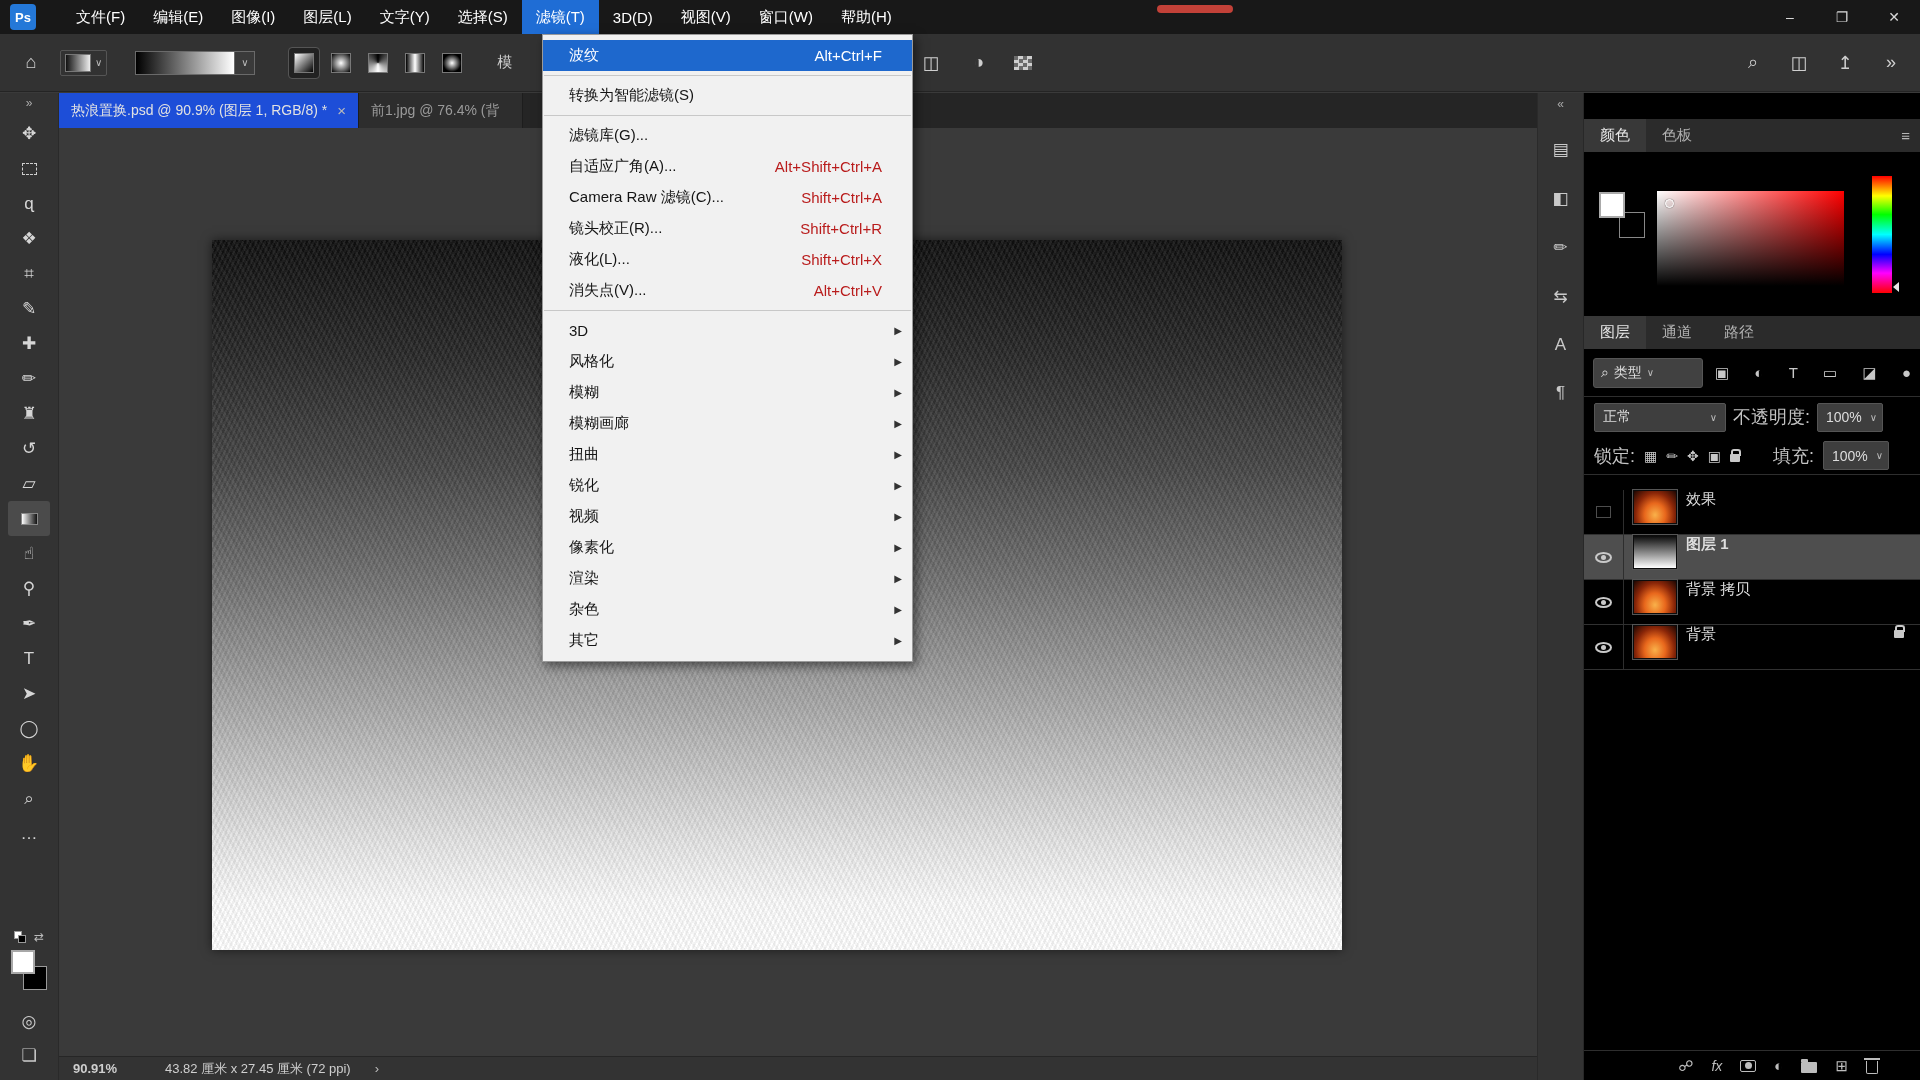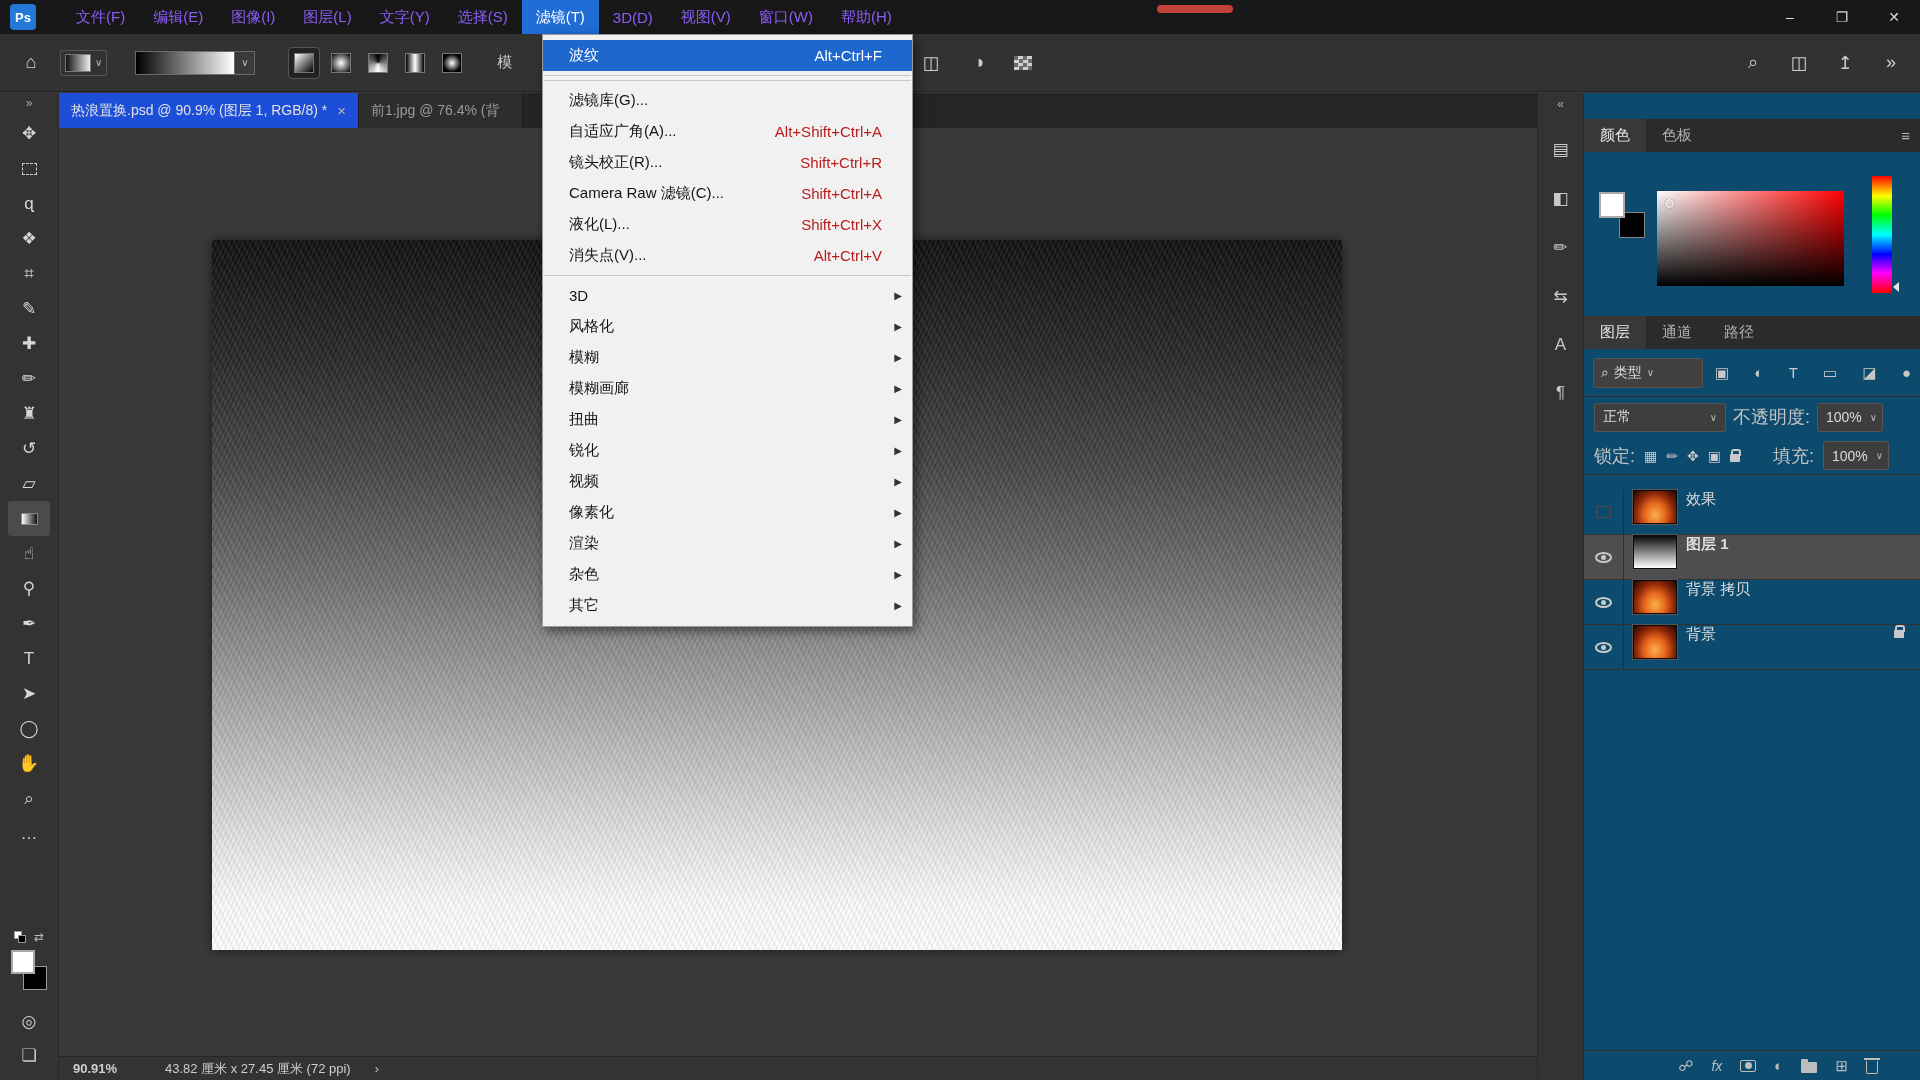--- a/index.html
+++ b/index.html
@@ -4,21 +4,21 @@
 <style>
   * { box-sizing: border-box; margin: 0; padding: 0; }
   html,body { background:#202020; }
   body { font-family: "Liberation Sans", "DejaVu Sans", sans-serif; }
   #app { position:relative; width:1920px; height:1080px; overflow:hidden; background:#3a3a3a; margin:0 auto; }
 
   
   .titlebar { position:absolute; top:0; left:0; right:0; height:34px; background:#181818; display:flex; align-items:center; z-index:40; }
   .ps-logo { width:26px; height:26px; margin-left:10px; background:#2478d8; border-radius:4px; color:#fff; font-weight:bold; font-size:13px; display:flex; align-items:center; justify-content:center; }
   .menus { display:flex; height:100%; margin-left:26px; }
-  .menu-item { padding:0 14px; display:flex; align-items:center; color:#8b5cf6; font-size:15px; cursor:default; white-space:nowrap; }
+  .menu-item { padding:0 14px; display:flex; align-items:center; color:#ffffff; font-size:15px; cursor:default; white-space:nowrap; }
   .menu-item.active { background:#1f6dd5; color:#fff; }
   .rec-pill { position:absolute; left:1157px; top:5px; width:76px; height:8px; border-radius:4px; background:#c24138; }
   .win-controls { position:absolute; right:0; top:0; height:34px; display:flex; }
   .win-btn { width:52px; height:34px; display:flex; align-items:center; justify-content:center; color:#d8d8d8; font-size:14px; }
 
   
   .options-bar { position:absolute; top:34px; left:0; right:0; height:58px; background:#323232; border-bottom:1px solid #242424; display:flex; align-items:center; z-index:10; }
   .ob-left { display:flex; align-items:center; padding-left:18px; }
   .ob-icon { color:#cfcfcf; font-size:18px; width:26px; text-align:center; }
   .preset-picker { margin-left:16px; display:flex; align-items:center; gap:4px; padding:3px 4px; border:1px solid #555; border-radius:2px; }
@@ -89,21 +89,21 @@
   .mi .sub-arrow { position:absolute; right:10px; font-size:10px; color:#333; }
   .msep { height:1px; background:#c8c8c8; margin:4px 1px; }
 
   
   .rail { position:absolute; right:337px; top:93px; bottom:0; width:46px; background:#333333; border-left:1px solid #2a2a2a; display:flex; flex-direction:column; align-items:center; z-index:5; }
   .rail-collapse { color:#aaa; font-size:12px; height:20px; margin-top:4px; }
   .rail-icons { display:flex; flex-direction:column; gap:28px; margin-top:22px; align-items:center; }
   .rail-icon { color:#c9c9c9; font-size:17px; }
 
   
-  .panels { position:absolute; right:0; top:93px; bottom:0; width:337px; background:#0c4a6e; border-left:1px solid #282828; z-index:5; }
+  .panels { position:absolute; right:0; top:93px; bottom:0; width:337px; background:#000000; border-left:1px solid #282828; z-index:5; }
   .ptabs { display:flex; align-items:stretch; background:#2b2b2b; height:33px; position:relative; }
   .ptab { padding:0 16px; display:flex; align-items:center; font-size:15px; color:#b0b0b0; }
   .ptab.active { background:#383838; color:#e8e8e8; }
   .panel-menu-icon { position:absolute; right:10px; top:8px; color:#b5b5b5; font-size:15px; }
 
   .color-panel { position:absolute; top:26px; left:0; right:0; height:197px; }
   .color-body { position:relative; height:164px; }
   .cp-swatches { position:absolute; left:15px; top:40px; width:46px; height:46px; }
   .cp-bg { position:absolute; right:0; bottom:0; width:26px; height:26px; background:#000; border:1px solid #888; }
   .cp-fg { position:absolute; left:0; top:0; width:26px; height:26px; background:#fff; border:2px solid #aaa; }
@@ -375,41 +375,48 @@
 
   <div class="filter-menu">
     <div>
 
         <div class="mi selected">
           <span class="lab">波纹</span>
           <span class="sc">Alt+Ctrl+F</span>
         </div>
       </div>
     <div class="msep"></div>
+    <div>
+
+        <div class="mi">
+          <span class="lab">转换为智能滤镜(S)</span>
+          <span class="sc"></span>
+        </div>
+      </div>
     <div class="msep"></div>
     <div>
 
         <div class="mi">
           <span class="lab">滤镜库(G)...</span>
           <span class="sc"></span>
         </div>
 
         <div class="mi">
           <span class="lab">自适应广角(A)...</span>
           <span class="sc">Alt+Shift+Ctrl+A</span>
         </div>
 
         <div class="mi">
+          <span class="lab">Camera Raw 滤镜(C)...</span>
+          <span class="sc">Shift+Ctrl+A</span>
+        </div>
+
+        <div class="mi">
           <span class="lab">镜头校正(R)...</span>
           <span class="sc">Shift+Ctrl+R</span>
-        </div>
-
-        <div class="mi">
-          <span class="lab">Camera Raw 滤镜(C)...</span>
-          <span class="sc">Shift+Ctrl+A</span>
         </div>
 
         <div class="mi">
           <span class="lab">液化(L)...</span>
           <span class="sc">Shift+Ctrl+X</span>
         </div>
 
         <div class="mi">
           <span class="lab">消失点(V)...</span>
           <span class="sc">Alt+Ctrl+V</span>

